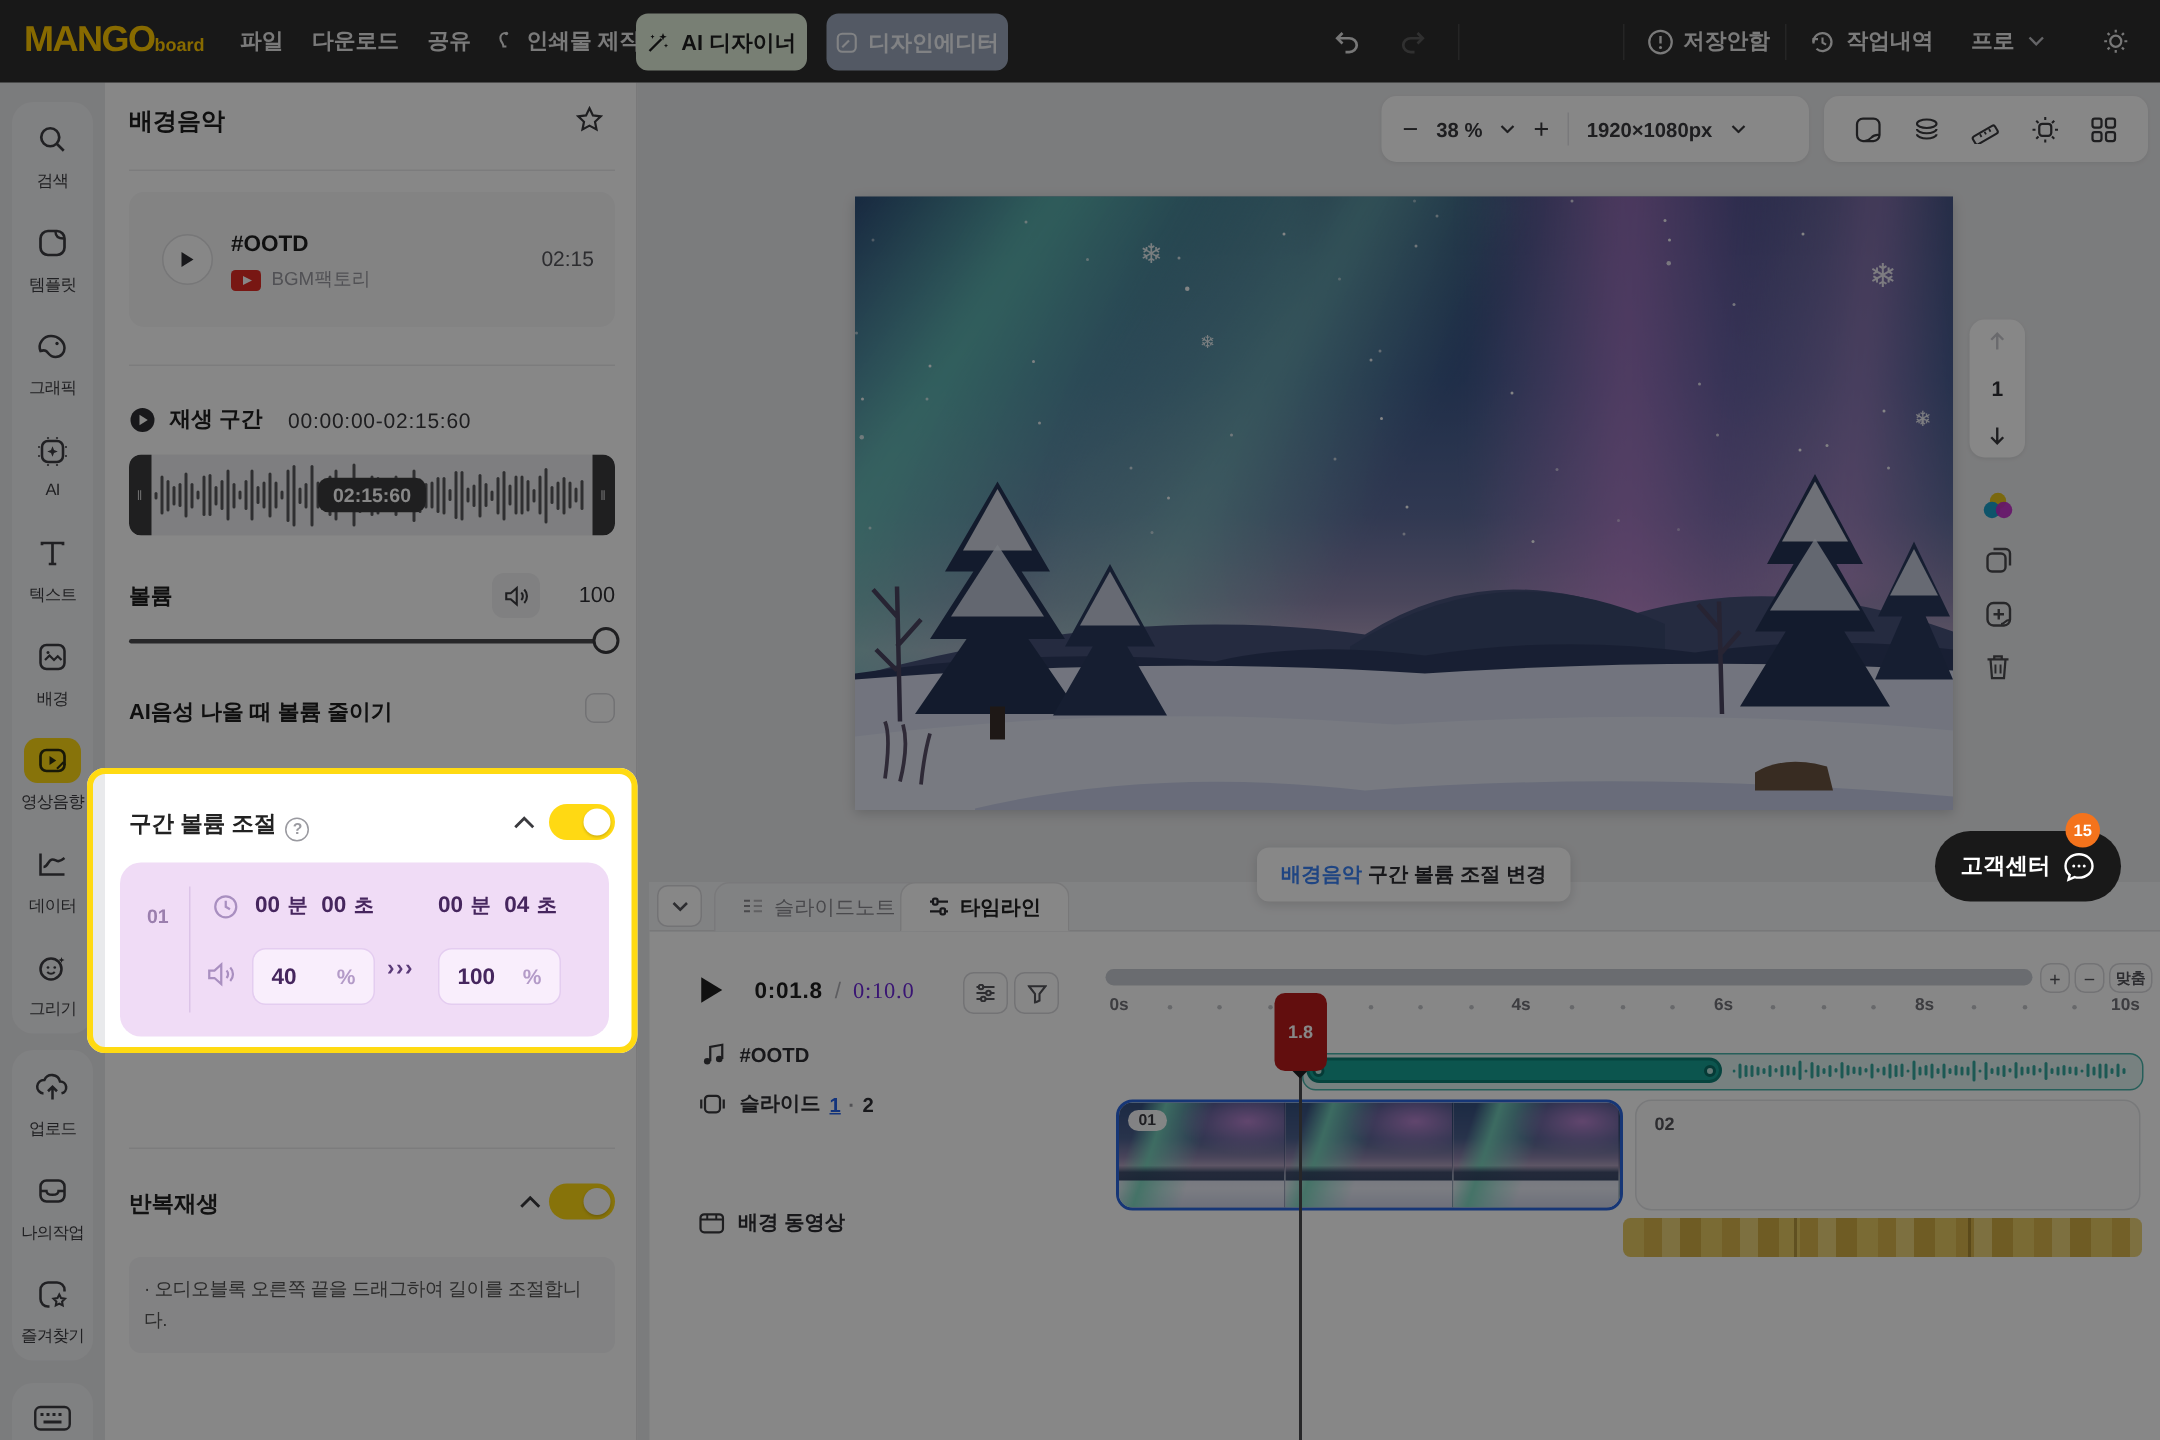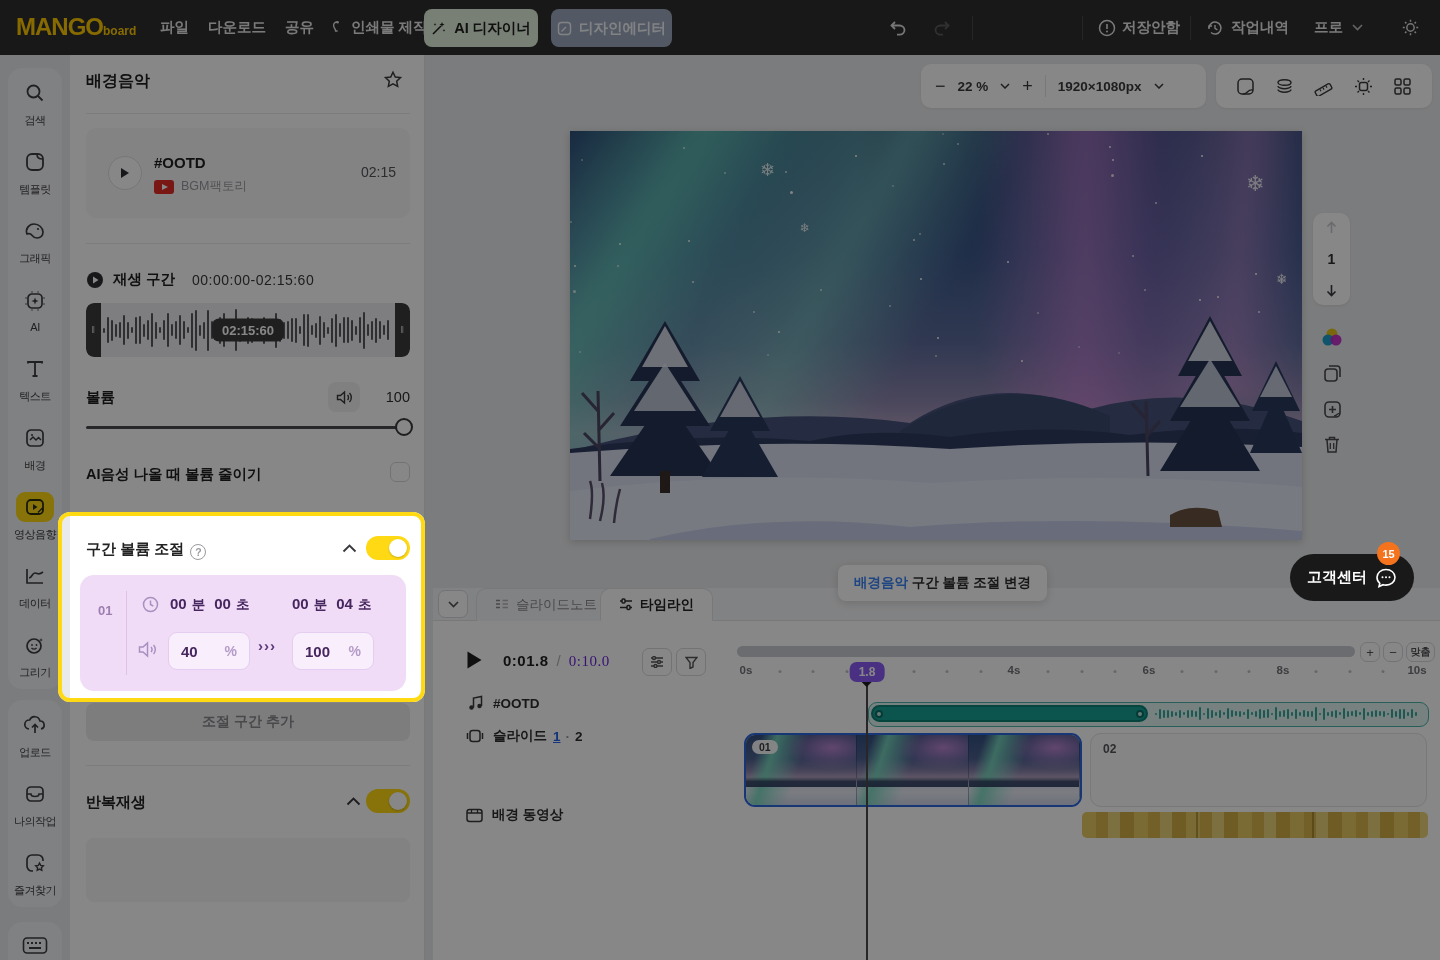--- a/index.html
+++ b/index.html
@@ -72,21 +72,21 @@
 
   
   #timeline { position:absolute; left:433px; top:588px; width:1007px; height:372px; background:#fff; z-index:5; }
   #tabstrip { position:absolute; left:0; top:0; width:1007px; height:33px; background:#F4F5F7; border-bottom:1px solid #E2E2E5; }
   .tab { position:absolute; top:0; height:33px; display:flex; align-items:center; gap:7px; padding:0 18px; font-size:13.5px; border-radius:10px 10px 0 0; cursor:pointer; }
   .tab.inactive { color:#8a8a90; border:1px solid #E5E5E8; border-bottom:none; background:#F4F5F7; }
   .tab.active { color:#222; font-weight:bold; background:#fff; border:1px solid #E2E2E5; border-bottom:1px solid #fff; }
   .tl-btn { position:absolute; width:30px; height:28px; border:1px solid #D9D9DD; border-radius:7px; background:#fff; display:flex; align-items:center; justify-content:center; cursor:pointer; }
   .ruler-lbl { position:absolute; top:76px; transform:translateX(-50%); font-size:11.5px; color:#73737a; font-weight:bold; }
   .ruler-dot { position:absolute; top:82px; width:3px; height:3px; border-radius:50%; background:#C2C4C9; transform:translateX(-50%); }
-  #playhead-badge { position:absolute; top:74px; transform:translateX(-50%); background:#8b5cf6; color:#fff; font-size:12px; font-weight:bold; padding:3px 9px; border-radius:7px; z-index:8; }
+  #playhead-badge { position:absolute; top:74px; transform:translateX(-50%); background:#b91c1c; color:#fff; font-size:12px; font-weight:bold; padding:19px 9px; border-radius:7px; z-index:8; }
   #playhead-badge::after { content:""; position:absolute; left:50%; bottom:-5px; transform:translateX(-50%); border-left:5px solid transparent; border-right:5px solid transparent; border-top:5px solid #1E1E20; }
   #playhead-line { position:absolute; top:96px; width:1.5px; height:276px; background:#4A4A4E; z-index:7; }
   .trk-lbl { position:absolute; display:flex; align-items:center; gap:9px; font-size:13.5px; color:#2f2f33; font-weight:bold; }
   #audio-blk { position:absolute; left:435px; top:114px; width:561px; height:25px; background:rgba(64,181,172,0.16); border:1.5px solid #49B4AB; border-radius:9px; }
   #audio-solid { position:absolute; left:2px; top:2px; width:277px; height:17px; background:#17A094; border:2px solid #0C8076; border-radius:9px; }
   .a-handle { position:absolute; top:2.5px; width:8px; height:8px; border:2px solid #0A6F66; background:#BFE6E1; border-radius:50%; }
   #audio-wave { position:absolute; left:286px; top:2px; width:268px; height:17px; display:flex; align-items:center; gap:2px; overflow:hidden; }
   #audio-wave i { width:2px; background:#35A89E; border-radius:1px; }
   #slide01 { position:absolute; left:311px; top:145px; width:338px; height:74px; border:2.5px solid #2B66DF; border-radius:11px; overflow:hidden; display:flex; background:#fff; }
   .mini-thumb { flex:1; background:
@@ -486,39 +486,39 @@
       <span class="pc-txt">40</span>
       <span style="color:#B49BC8; font-weight:bold; font-size:14px;">%</span>
     </div>
     <div class="abs" style="left:178px; top:62px; color:#5A3A78; font-weight:bold; font-size:15px; letter-spacing:1px;">›››</div>
     <div class="pc-input" style="left:212px; top:57px;">
       <span class="pc-txt">100</span>
       <span style="color:#B49BC8; font-weight:bold; font-size:14px;">%</span>
     </div>
   </div>
 
-  <button class="gray-btn">조절 구간 추가</button>
 
   <div class="divider" style="top:710px"></div>
 
   <div class="abs sec-title" style="left:16px; top:738px;">반복재생</div>
   <div class="abs" style="left:276px; top:742px;">
     <svg width="15" height="9" viewBox="0 0 15 9">
         <path d="M1.5 7.5 7.5 1.5l6 6" fill="none" stroke="#3a3a3e" stroke-width="1.9"></path>
       </svg>
   </div>
   <div class="toggle" style="left:296px; top:734px;"></div>
 
   <div class="info-box">
+    <div>· 오디오블록 오른쪽 끝을 드래그하여 길이를 조절합니다.</div>
   </div>
 </div>
 
 <div class="ctl-group" style="left:921px; width:285px; padding:0 14px; gap:12px;">
   <span class="it" style="font-size:18px;">−</span>
-  <span class="it" style="font-size:13.5px; font-weight:bold;">22 %</span>
+  <span class="it" style="font-size:13.5px; font-weight:bold;">38 %</span>
   <span class="it">
       <svg width="10" height="6" viewBox="0 0 10 6">
         <path d="M1 1l4 4 4-4" fill="none" stroke="#3a3a3e" stroke-width="1.5"></path>
       </svg>
     </span>
   <span class="it" style="font-size:18px;">+</span>
   <span style="width:1px; height:22px; background:#E4E4E8;"></span>
   <span class="it" style="font-size:13.5px; font-weight:bold;">1920×1080px</span>
   <span class="it">
       <svg width="10" height="6" viewBox="0 0 10 6">

